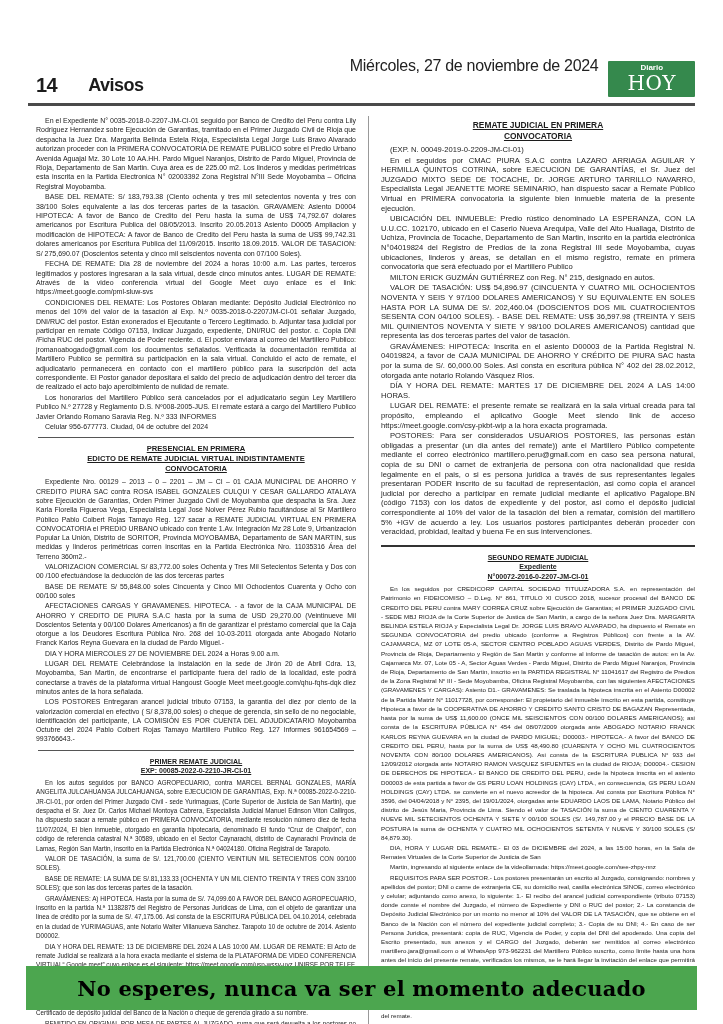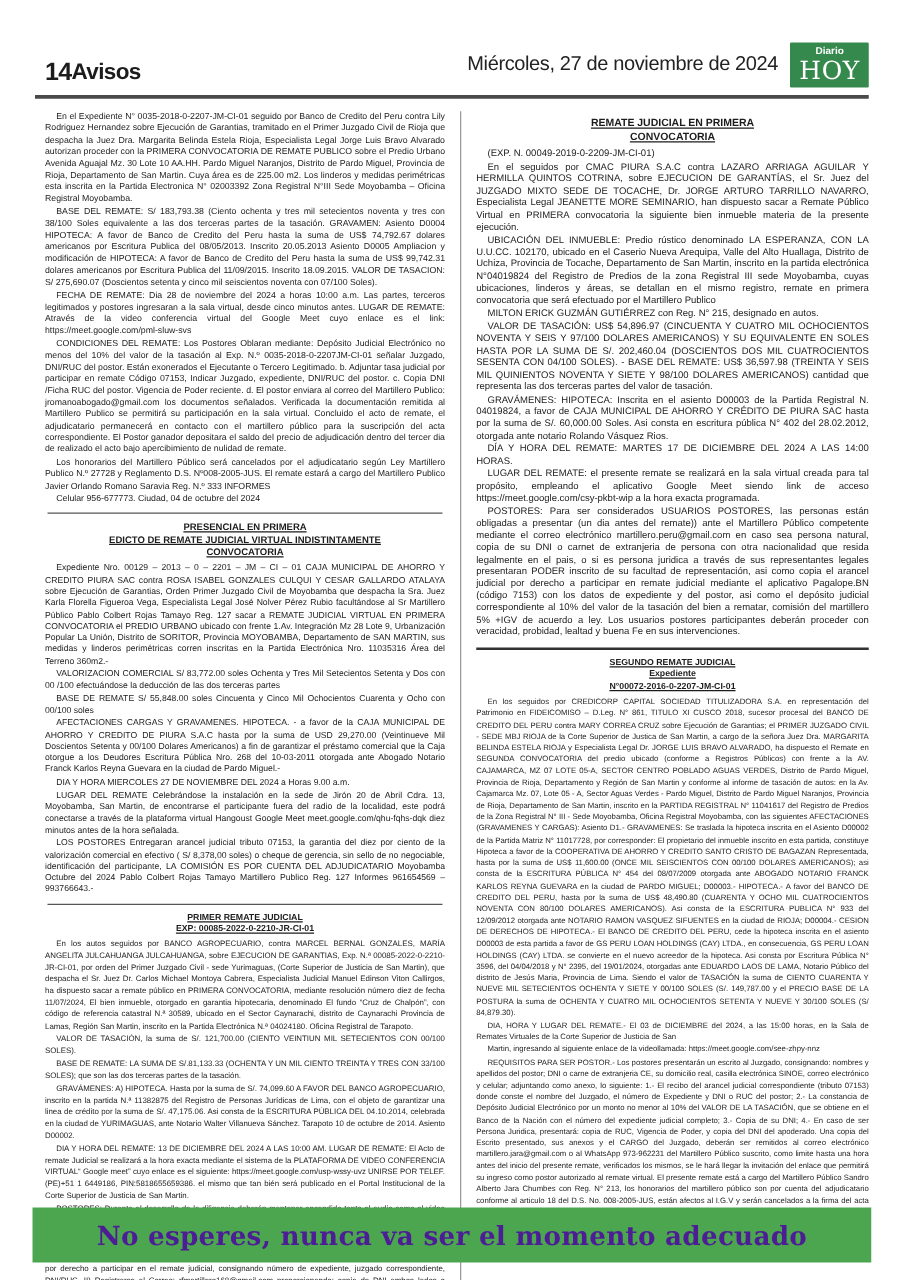--- a/index.html
+++ b/index.html
@@ -7,27 +7,27 @@
     width:723px;height:1024px;overflow:hidden;
     font-family:"Liberation Sans",sans-serif;
     color:#1c1c1c;position:relative;
     -webkit-font-smoothing:antialiased;
   }
   .page{width:723px;height:1024px;box-sizing:border-box;padding:0 26px;}
 
   
   .header{display:flex;align-items:flex-end;justify-content:space-between;
     padding:34px 2px 6px 10px;}
-  .header-left{display:flex;align-items:flex-start;gap:0;}
+  .header-left{display:flex;align-items:center;gap:31px;}
   .page-number{font-size:20px;font-weight:bold;letter-spacing:-0.5px;}
   .section-title{font-size:18px;font-weight:bold;letter-spacing:-0.5px;}
   .header-right{display:flex;align-items:center;gap:10px;}
   .date{font-size:16px;color:#222;letter-spacing:-0.3px;}
   .logo{background:var(--brand-green);color:#fff;text-align:center;
-    padding:3px 7px 4px;line-height:1;border-radius:1px;}
+    padding:3px 19px 4px;line-height:1;border-radius:1px;margin-top:27px;}
   .logo .logo-top{font-size:8px;font-weight:bold;display:block;margin-bottom:1px;}
   .logo .logo-main{font-size:20px;font-weight:normal;letter-spacing:0.5px;display:block;
     font-family:"DejaVu Serif",serif;}
   .header-rule{height:3px;background:#4a4a4a;margin:0 2px 8px 2px;}
 
   
   .columns{display:flex;align-items:stretch;}
   .col{box-sizing:border-box;}
   .col-left{width:336px;padding:2px 6px 0 10px;}
   .col-divider{width:1px;background:#999;margin:2px 4px 10px 6px;}
@@ -48,21 +48,21 @@
   .n-segundo .notice-title .title-line{font-size:7px;line-height:9.5px;}
   .n-segundo .notice-body .para{font-size:6.2px;line-height:9.2px;}
   .n-remjud .notice-body{margin-top:0;}
 
   .notice-rule{height:1px;background:#555;margin:6px 2px 6px 2px;}
   .notice-rule.thick{height:2px;background:#333;margin:8px 0 6px;}
 
   
   .banner{position:absolute;left:26px;right:26px;bottom:14px;height:44px;
     background:var(--banner-green);display:flex;align-items:center;justify-content:center;}
-  .banner-text{color:#4c1d95;font-family:"DejaVu Serif",serif;font-weight:bold;
+  .banner-text{color:#000000;font-family:"DejaVu Serif",serif;font-weight:bold;
     font-size:21px;letter-spacing:0.2px;}
 </style>
 </head>
 <body>
 
 <div class="page">
 
   <div class="header">
     <div class="header-left">
       <span class="page-number">14</span>

